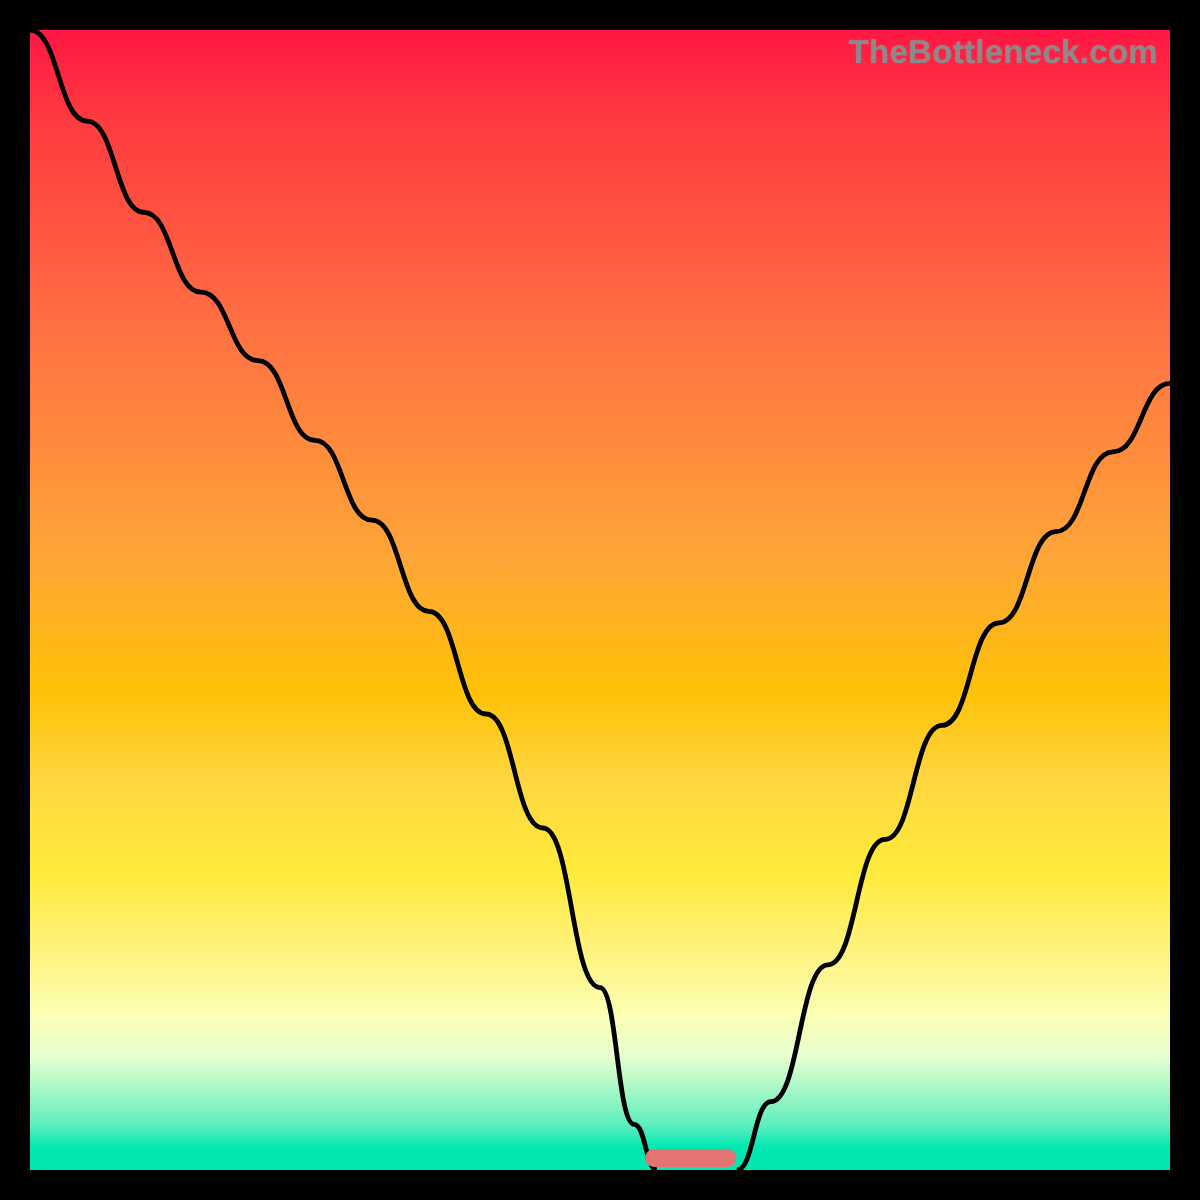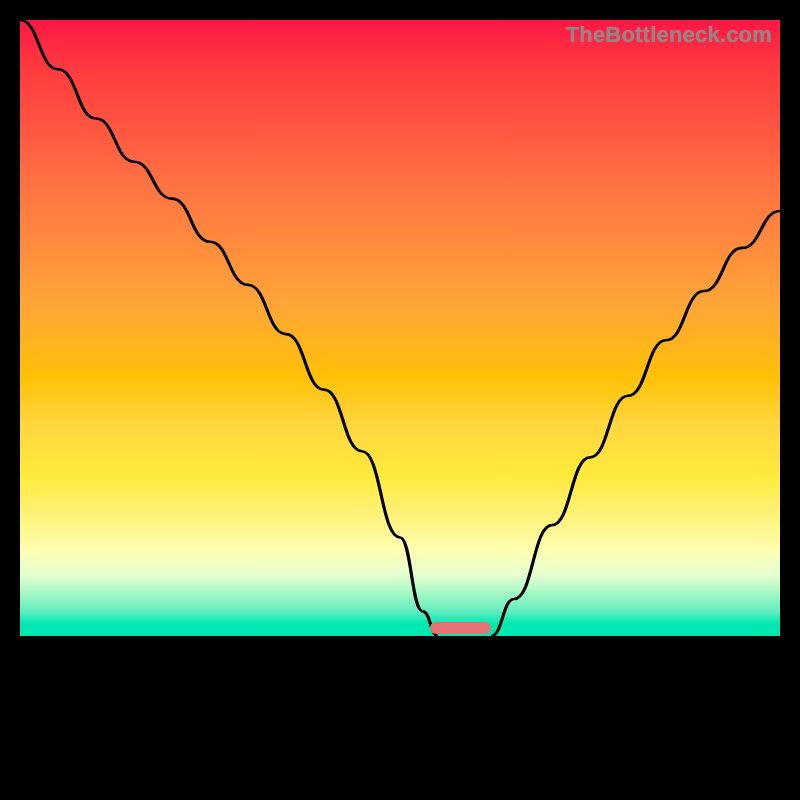--- a/index.html
+++ b/index.html
@@ -8,21 +8,21 @@
     width: 800px;
     height: 800px;
     background: #000;
     position: relative;
   }
   .plot {
     position: absolute;
     left: 20px;
     top: 20px;
     width: 760px;
-    height: 616px;
+    height: 760px;
     background: linear-gradient(to bottom,
       #ff1744 0%,
       #ff3b3f 8%,
       #ff5140 16%,
       #ff7043 26%,
       #ff8a3d 36%,
       #ffa538 46%,
       #ffc107 58%,
       #ffd740 66%,
       #ffeb3b 74%,

